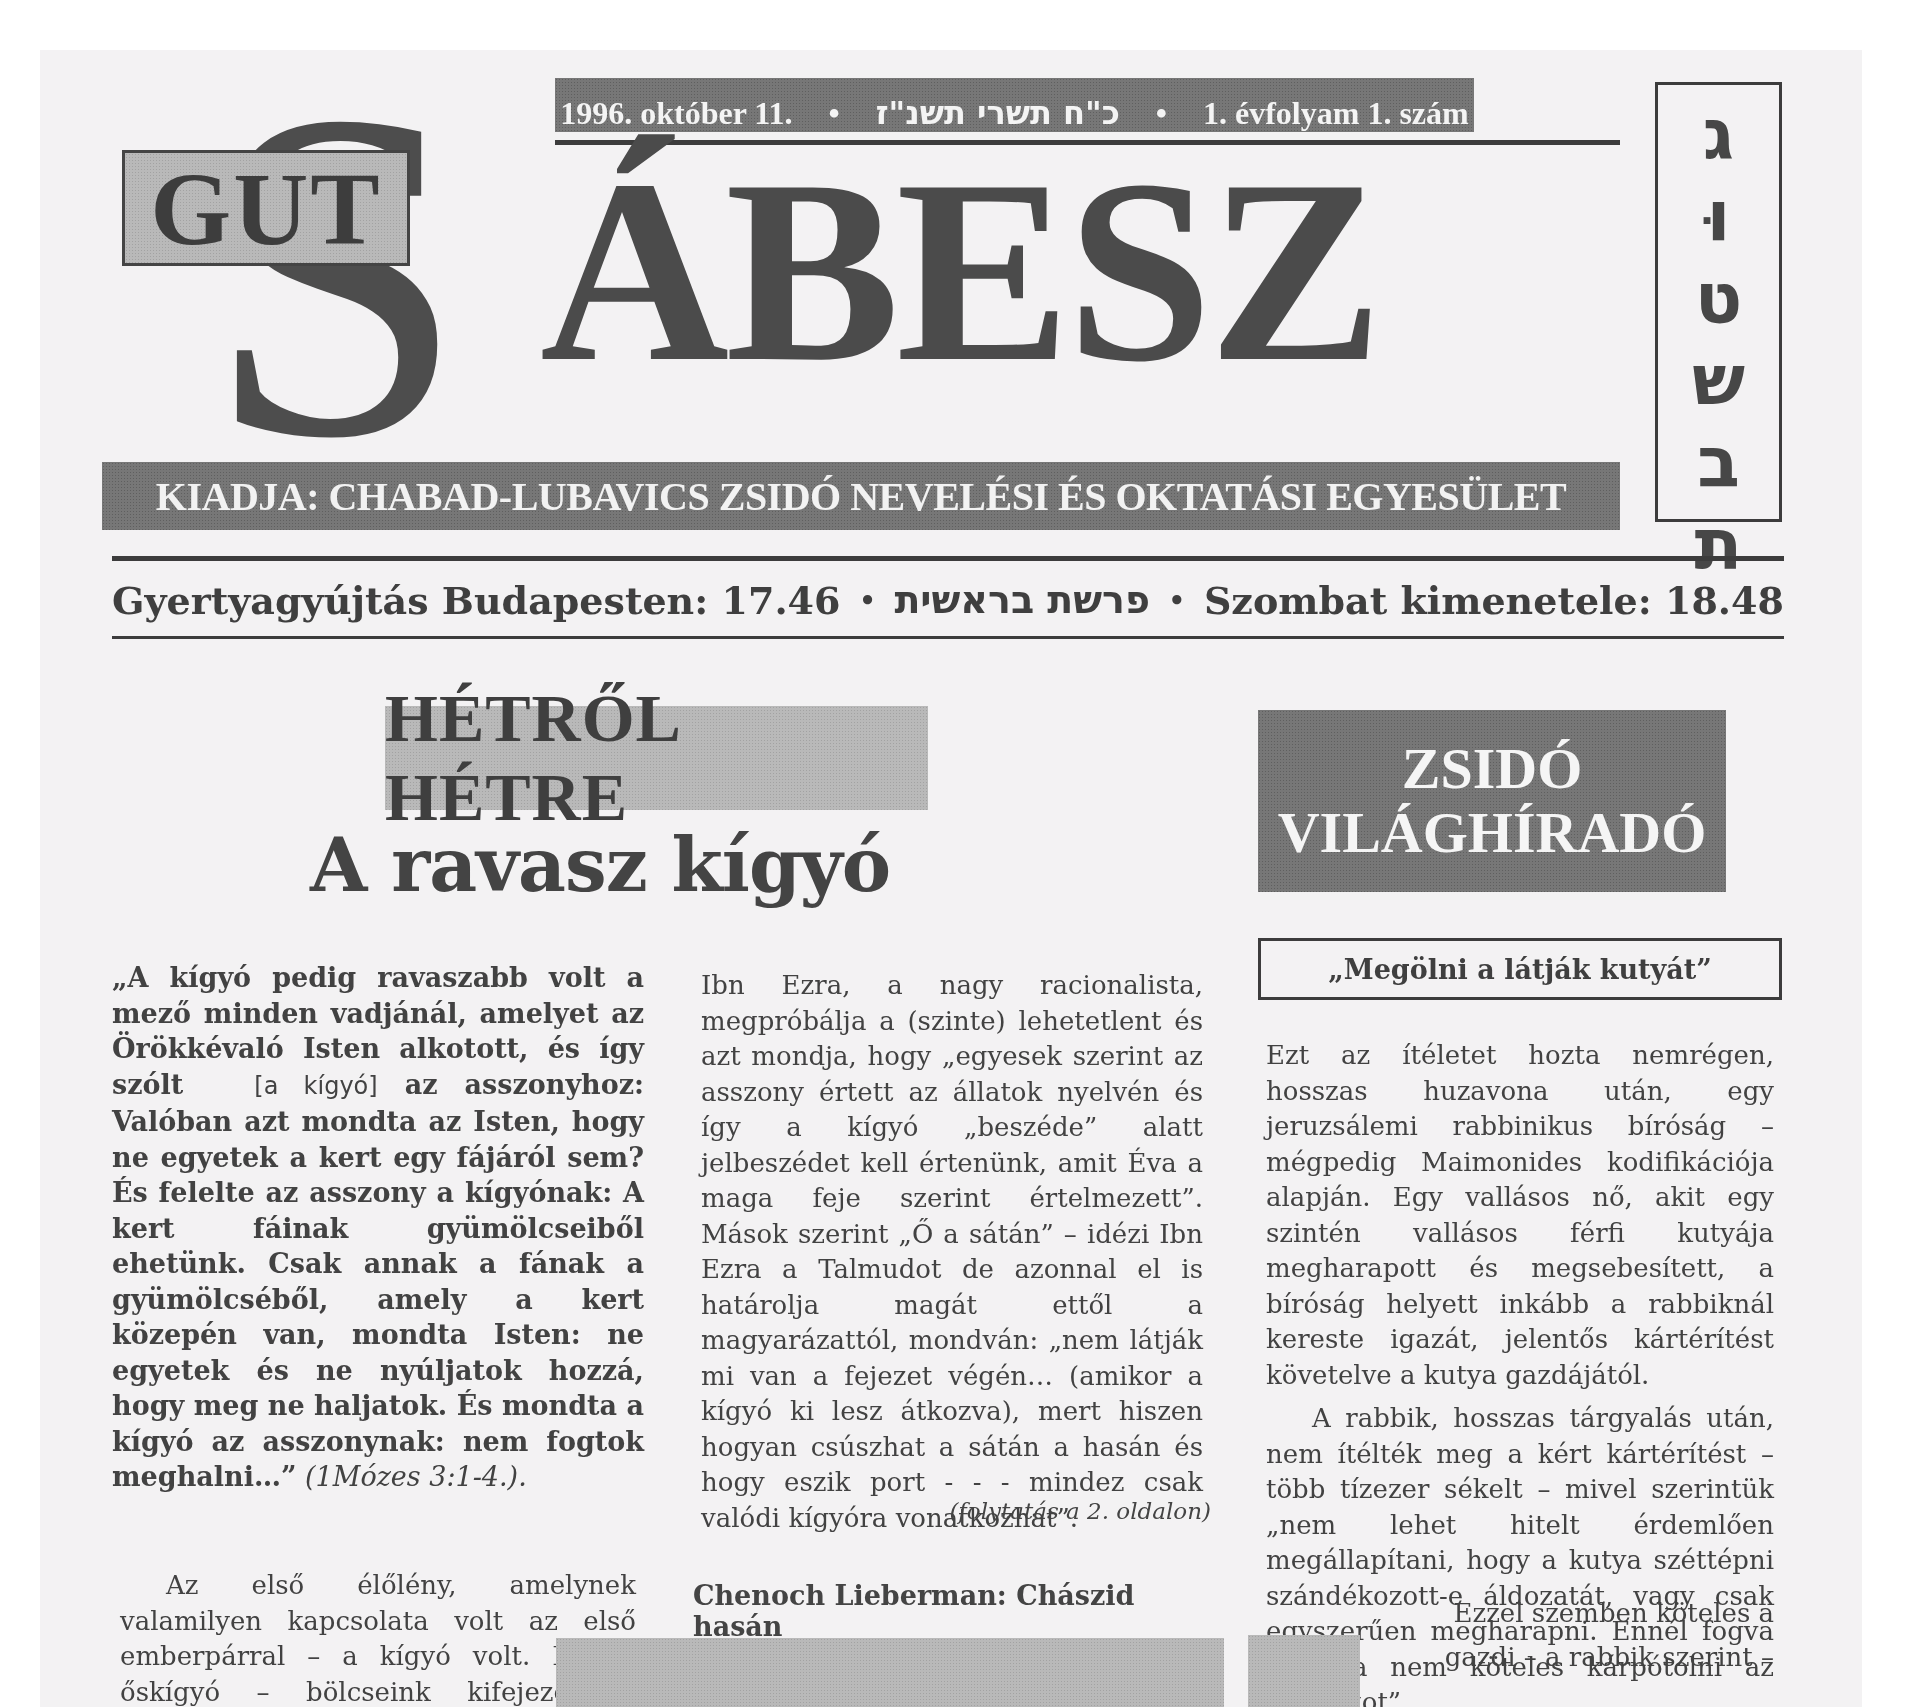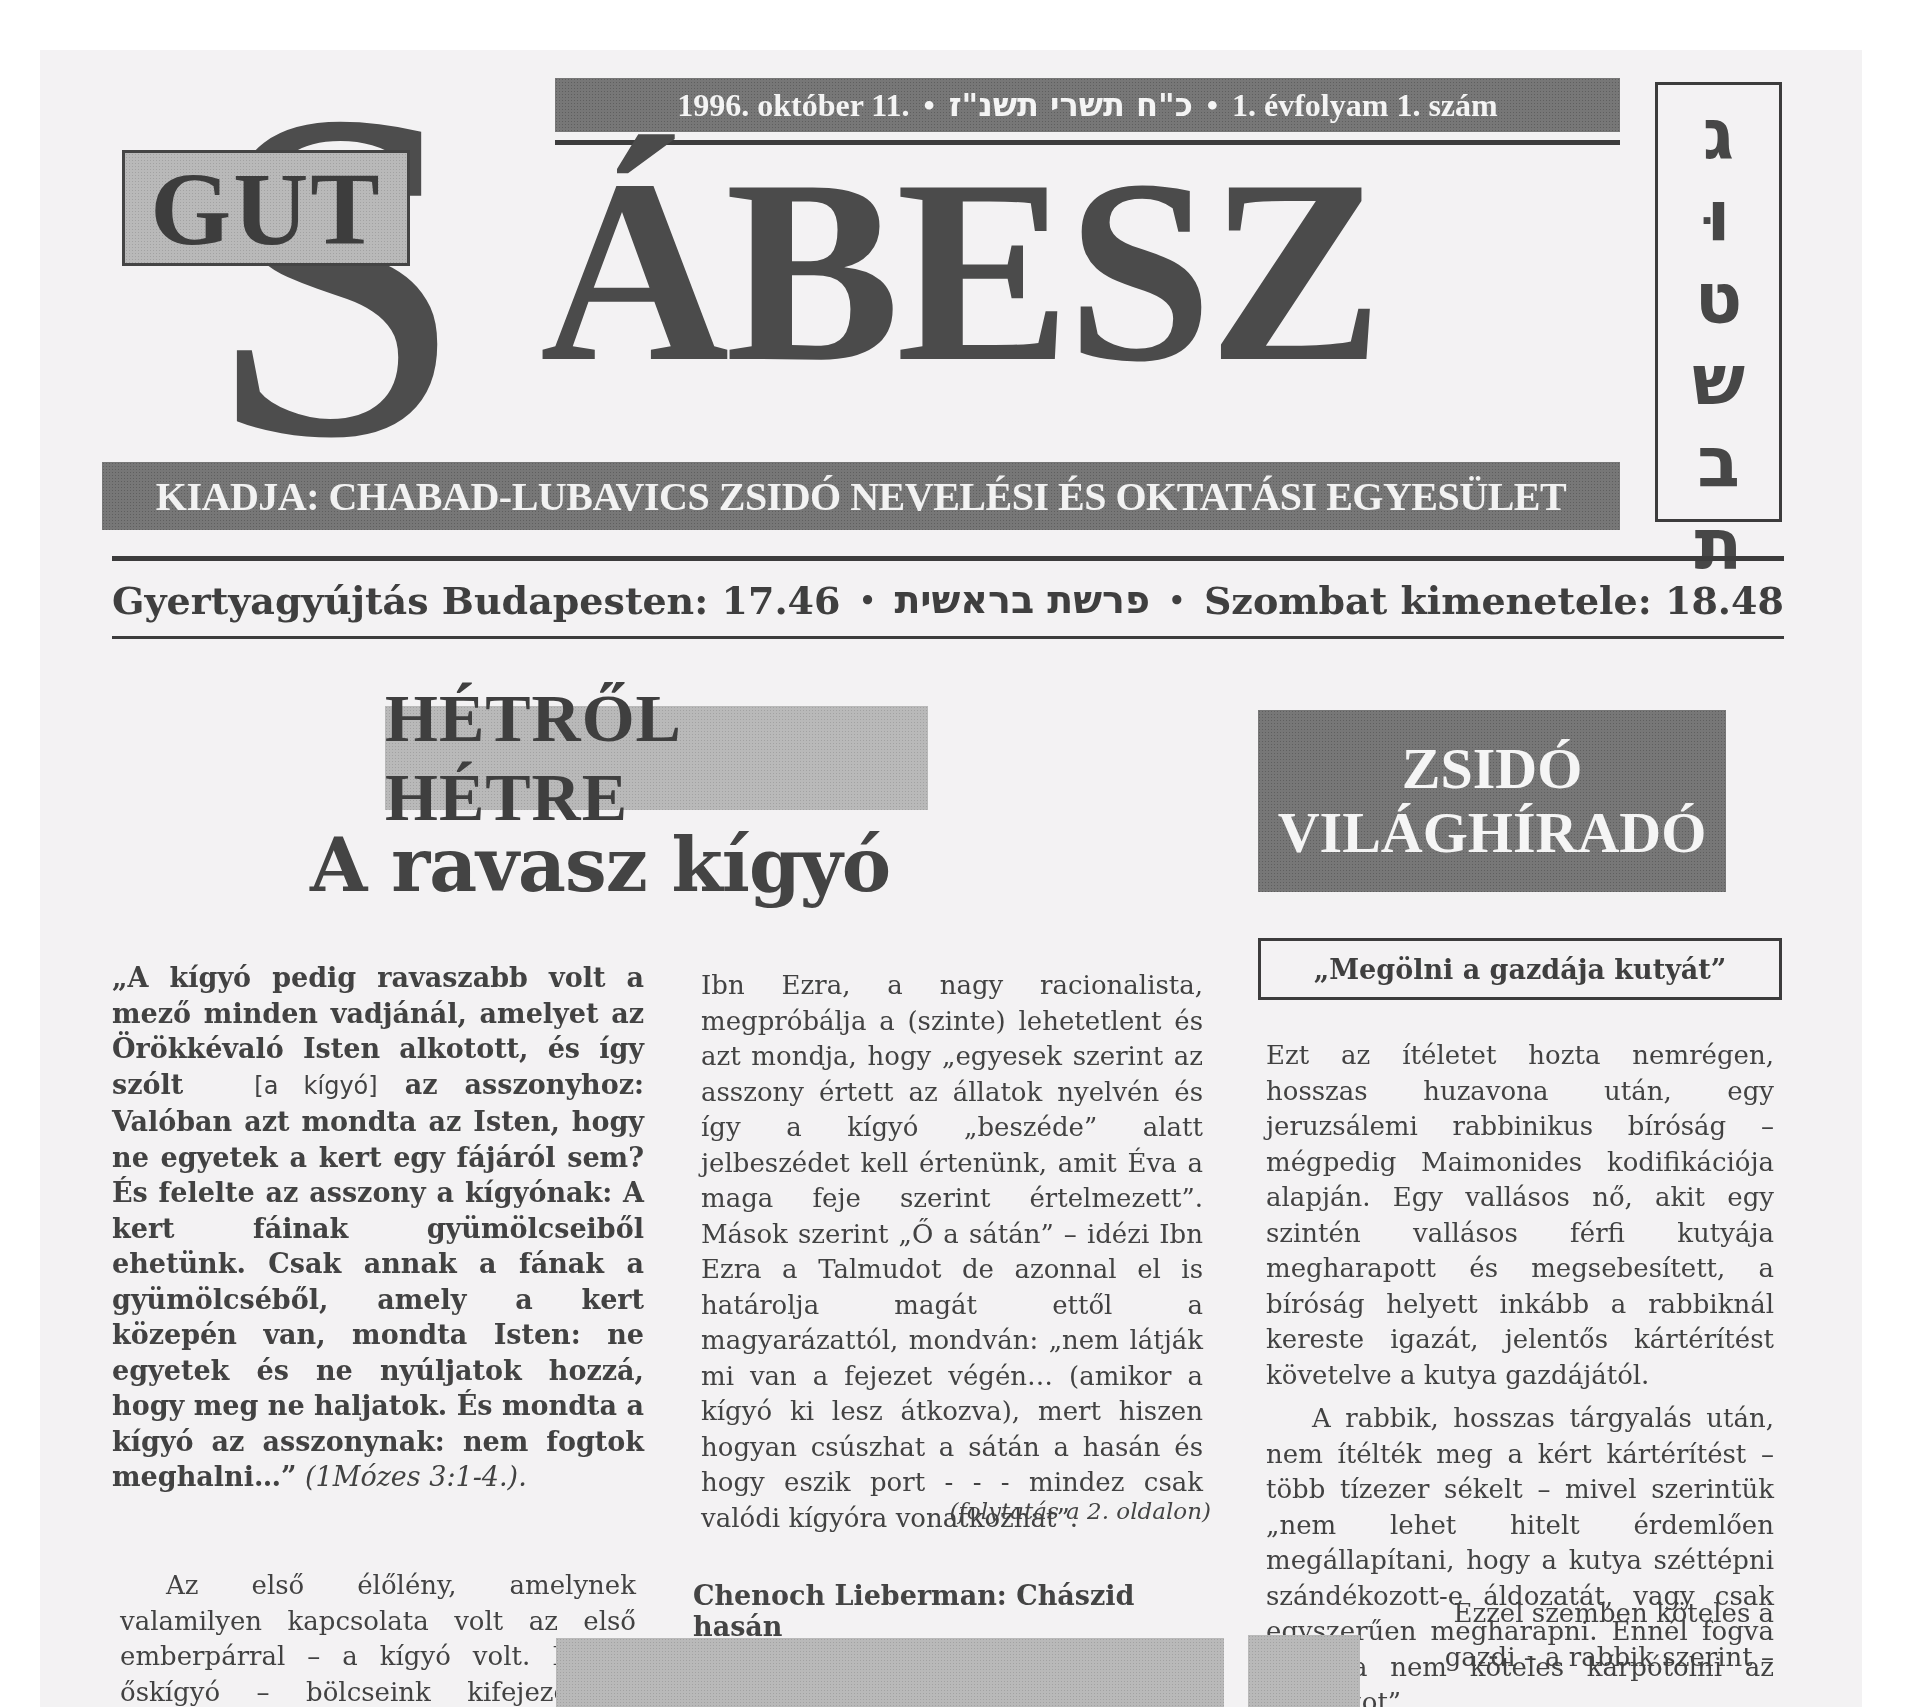--- a/index.html
+++ b/index.html
@@ -3,21 +3,21 @@
 <meta charset="utf-8">
 <style>
   html,body{margin:0;padding:0;background:#ffffff;}
   body{width:1920px;height:1707px;position:relative;overflow:hidden;font-family:"DejaVu Serif",serif;color:#3a3a3a;}
   .page{position:absolute;left:40px;top:50px;width:1822px;height:1657px;background:#f3f2f3;}
   .ghost{position:absolute;inset:0;opacity:.07;font-family:"Liberation Sans",sans-serif;font-size:26px;line-height:36px;color:#000;overflow:hidden;padding:140px 110px;}
   .screen{background-color:#777;background-image:radial-gradient(#5f5f5f 30%,transparent 31%);background-size:3px 3px;}
   .screen-light{background-color:#b9b9b9;background-image:radial-gradient(#a2a2a2 30%,transparent 31%);background-size:3px 3px;}
   .abs{position:absolute;}
   
-  .dateband{left:555px;top:78px;width:1065px;height:54px;display:flex;align-items:center;justify-content:center;gap:14px;color:#f4f4f4;font-family:"Liberation Serif",serif;font-weight:bold;font-size:32px;white-space:nowrap;}
+  .dateband{left:555px;top:78px;width:919px;height:54px;display:flex;align-items:flex-end;justify-content:center;gap:36px;color:#f4f4f4;font-family:"Liberation Serif",serif;font-weight:bold;font-size:32px;white-space:nowrap;}
   .rule{background:#3c3c3c;}
   .bigS{left:205px;top:40px;font-family:"Liberation Serif",serif;font-size:470px;line-height:1;color:#4d4d4d;}
   .gut{left:122px;top:150px;width:282px;height:110px;border:3px solid #444;display:flex;align-items:center;justify-content:center;font-family:"Liberation Serif",serif;font-weight:bold;font-size:104px;color:#3d3d3d;letter-spacing:2px;}
   .abesz{left:540px;top:140px;font-family:"Liberation Serif",serif;font-weight:bold;font-size:262px;line-height:1;color:#4b4b4b;letter-spacing:-4px;}
   .hebbox{left:1655px;top:82px;width:127px;height:440px;border:3px solid #3c3c3c;display:flex;flex-direction:column;align-items:center;justify-content:space-around;font-family:"DejaVu Sans",sans-serif;font-weight:bold;font-size:70px;color:#474747;padding:8px 0;box-sizing:border-box;}
   .publisher{left:102px;top:462px;width:1518px;height:68px;display:flex;align-items:center;justify-content:center;color:#f2f2f2;font-family:"Liberation Serif",serif;font-weight:bold;font-size:40px;letter-spacing:-0.5px;white-space:nowrap;}
   .candles{left:112px;top:572px;width:1672px;height:56px;display:flex;align-items:center;justify-content:space-between;font-family:"DejaVu Serif",serif;font-weight:bold;font-size:38px;color:#3f3f3f;white-space:nowrap;}
   .candles .sep{font-size:26px;}
   
   .hetrol{left:385px;top:706px;width:543px;height:104px;display:flex;align-items:center;justify-content:center;font-family:"Liberation Serif",serif;font-weight:bold;font-size:68px;color:#3f3f3f;letter-spacing:1px;}
@@ -94,21 +94,21 @@
   <p>Ibn Ezra, a nagy racionalista, megpróbálja a (szinte) lehetetlent és azt mondja, hogy „egyesek szerint az asszony értett az állatok nyelvén és így a kígyó „beszéde” alatt jelbeszédet kell értenünk, amit Éva a maga feje szerint értelmezett”. Mások szerint „Ő a sátán” – idézi Ibn Ezra a Talmudot de azonnal el is határolja magát ettől a magyarázattól, mondván: „nem látják mi van a fejezet végén… (amikor a kígyó ki lesz átkozva), mert hiszen hogyan csúszhat a sátán a hasán és hogy eszik port - - - mindez csak valódi kígyóra vonatkozhat”.</p>
 </div>
 <div class="abs cont">(folytatás a 2. oldalon)</div>
 <div class="abs byline">Chenoch Lieberman: Chászid hasán</div>
 <div class="abs photo screen-light"></div>
 
 <div class="abs zsido screen">
   <span>ZSIDÓ</span>
   <span>VILÁGHÍRADÓ</span>
 </div>
-<div class="abs subhead">„Megölni a gazdája kutyát”</div>
+<div class="abs subhead">„Megölni a látják kutyát”</div>
 <div class="abs col col3">
   <p>Ezt az ítéletet hozta nemrégen, hosszas huzavona után, egy jeruzsálemi rabbinikus bíróság – mégpedig Maimonides kodifikációja alapján. Egy vallásos nő, akit egy szintén vallásos férfi kutyája megharapott és megsebesített, a bíróság helyett inkább a rabbiknál kereste igazát, jelentős kártérítést követelve a kutya gazdájától.</p>
   <p class="indent">A rabbik, hosszas tárgyalás után, nem ítélték meg a kért kártérítést – több tízezer sékelt – mivel szerintük „nem lehet hitelt érdemlően megállapítani, hogy a kutya széttépni szándékozott-e áldozatát, vagy csak egyszerűen megharapni. Ennél fogva gazdája nem köteles kárpótolni az áldozatot”.</p>
 </div>
 <div class="abs col col3b">
   <p>Ezzel szemben köteles a</p>
   <p>gazdi – a rabbik szerint –</p>
 </div>
 <div class="abs smallphoto screen-light"></div>
 

